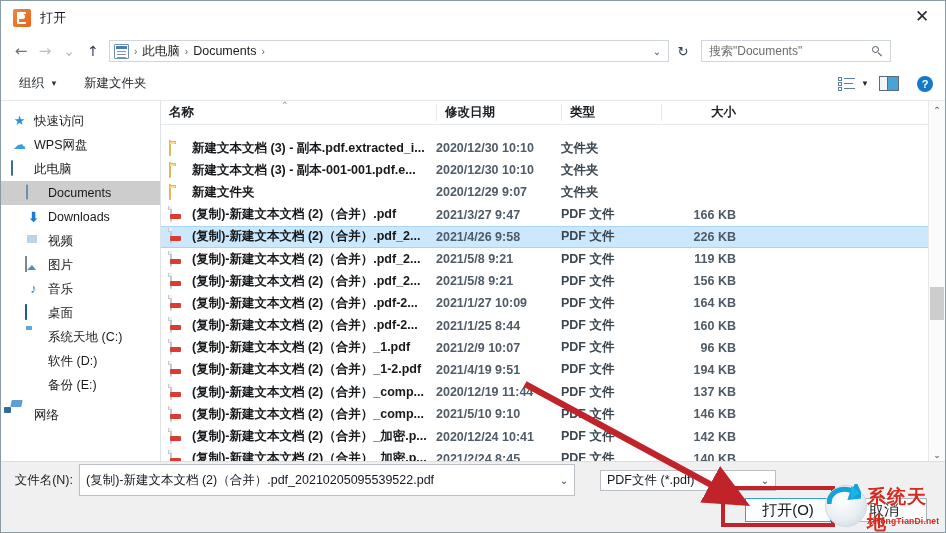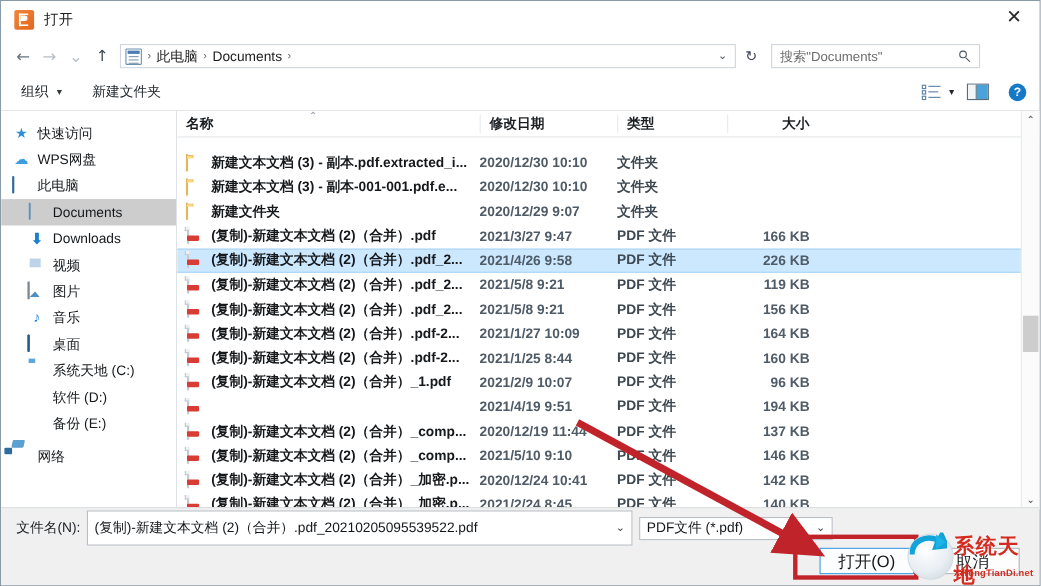--- a/index.html
+++ b/index.html
@@ -294,21 +294,21 @@
     width:78px;text-align:right;padding-right:6px;font-size:12.5px;color:#1b1f23;
     box-sizing:border-box;
   }
   .fn-input{
     width:496px;height:32px;border:1px solid #b9bfc5;background:#fff;
     display:flex;align-items:center;box-sizing:border-box;
   }
   .fn-input .val{padding-left:6px;font-size:12.5px;color:#14181c;flex:1;white-space:nowrap;overflow:hidden;}
   .fn-input .cv{width:20px;text-align:center;color:#3c4750;font-size:10px;}
   .ft-select{
-    margin-left:6px;width:176px;height:21px;border:1px solid #b9bfc5;background:#fff;
+    margin-left:25px;width:176px;height:21px;border:1px solid #b9bfc5;background:#fff;
     display:flex;align-items:center;box-sizing:border-box;
   }
   .ft-select .val{padding-left:6px;font-size:12.5px;color:#14181c;flex:1;}
   .ft-select .cv{width:20px;text-align:center;color:#3c4750;font-size:10px;}
 
   .btn-row{position:absolute;right:18px;top:36px;display:flex;align-items:center;}
   .btn{
     width:86px;height:24px;border:1px solid #adb4ba;background:#fdfdfd;
     font-size:15px;color:#14181c;display:flex;align-items:center;justify-content:center;
     box-sizing:border-box;
@@ -557,20 +557,21 @@
             <span class="f-ico"><span class="f-pdf"></span></span>
             <span>(复制)-新建文本文档 (2)（合并）_1.pdf</span>
           </div>
           <div class="cell c-date">2021/2/9 10:07</div>
           <div class="cell c-type">PDF 文件</div>
           <div class="cell c-size">96 KB</div>
         </div>
         <div class="row">
           <div class="cell c-name">
             <span class="f-ico"><span class="f-pdf"></span></span>
+            <span>(复制)-新建文本文档 (2)（合并）_1-2.pdf</span>
           </div>
           <div class="cell c-date">2021/4/19 9:51</div>
           <div class="cell c-type">PDF 文件</div>
           <div class="cell c-size">194 KB</div>
         </div>
         <div class="row">
           <div class="cell c-name">
             <span class="f-ico"><span class="f-pdf"></span></span>
             <span>(复制)-新建文本文档 (2)（合并）_comp...</span>
           </div>

